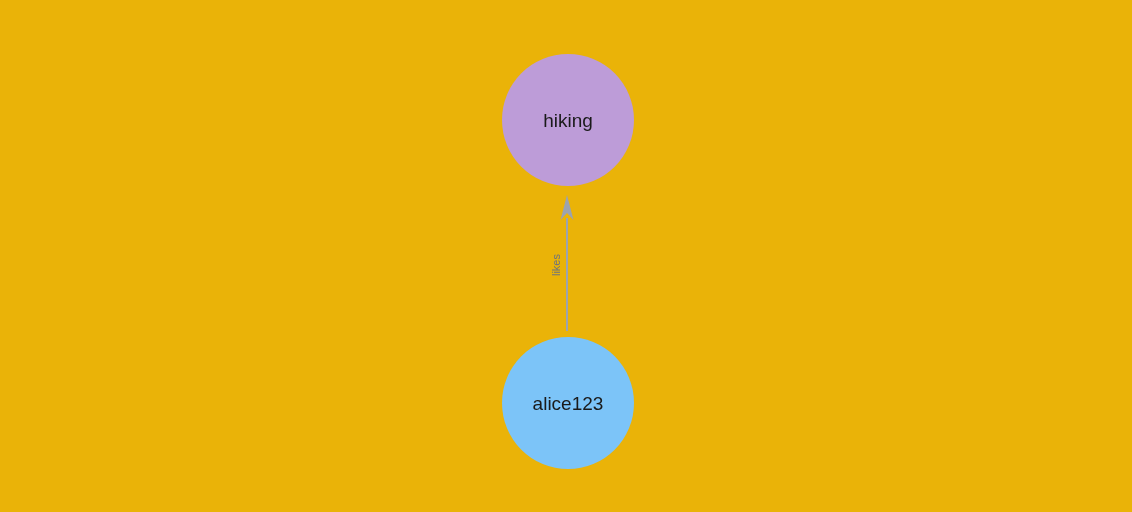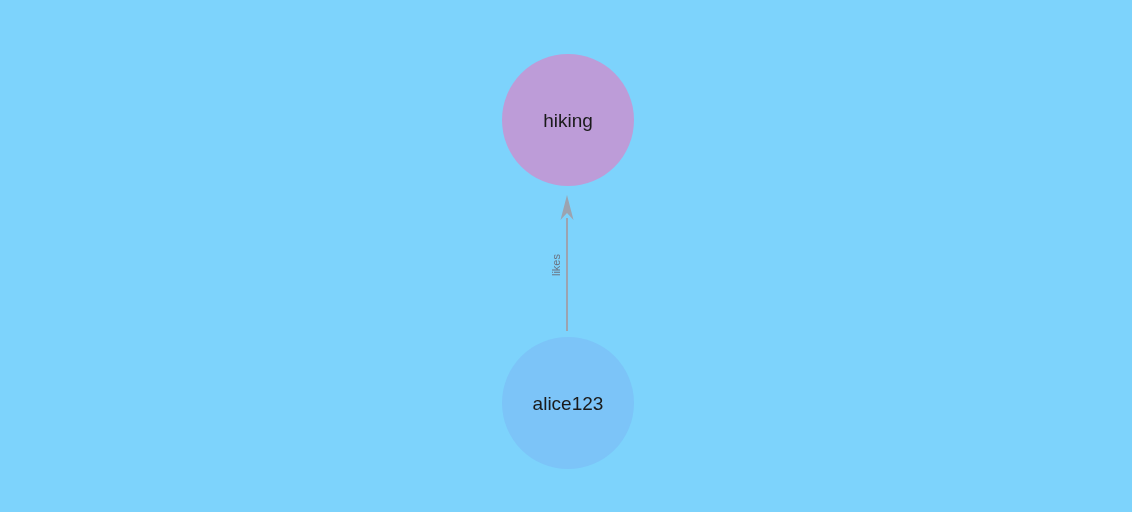--- a/index.html
+++ b/index.html
@@ -51,21 +51,21 @@
     font-family: "Liberation Sans", sans-serif;
     font-size: 11px;
     fill: #6b7280;
     text-anchor: middle;
     dominant-baseline: central;
   }
 </style>
 </head>
 <body style="background: rgb(244, 246, 245);">
 
-<div id="graph-canvas" style="width: 1132px; height: 512px; background: #7dd3fc;">
+<div id="graph-canvas" style="width: 1132px; height: 512px; background: #eab308;">
   <svg id="graph-svg" viewBox="0 0 1132 512" xmlns="http://www.w3.org/2000/svg">
 
     <g>
       <g>
         <line class="edge-line" id="edge0-line" x1="567" y1="331" x2="567" y2="218" stroke="#9ca3b0" stroke-width="2"></line>
         <polygon class="edge-arrow" id="edge0-arrow" points="567,195 560.5,220 567,213 573.5,220" fill="#9ca3b0"></polygon>
         <text class="edge-label" id="edge0-label" x="556" y="265" fill="#6b7280" font-size="11" transform="rotate(-90 556 265)">likes</text>
       </g>
     </g>
 

